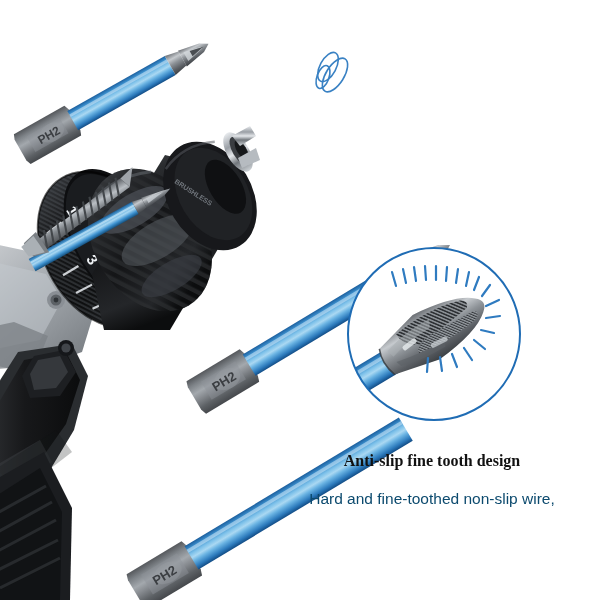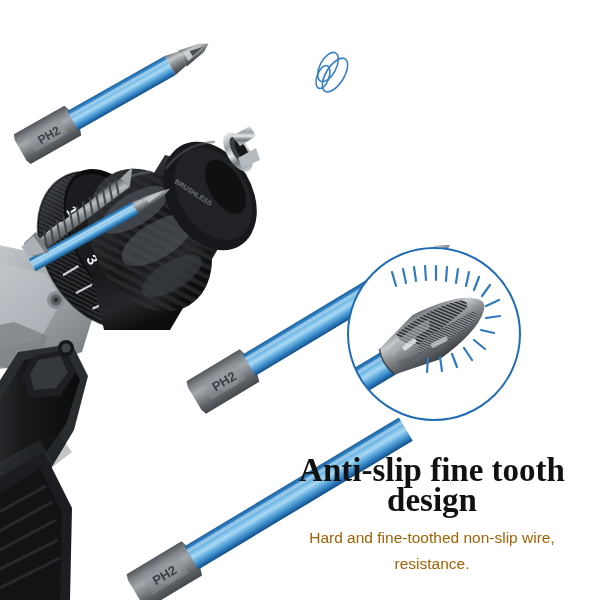--- a/index.html
+++ b/index.html
@@ -1,24 +1,24 @@
 <!DOCTYPE html>
 <html><head>
 <meta charset="utf-8">
 <style>
   html,body{margin:0;padding:0;}
   body{width:600px;height:600px;background:#ffffff;overflow:hidden;
        font-family:"Liberation Sans",sans-serif;}
   #stage{position:relative;width:600px;height:600px;background:#fff;}
   #art{position:absolute;left:0;top:0;width:600px;height:600px;}
   .txtblock{position:absolute;left:268px;top:446px;width:328px;text-align:center;}
-  .headline{font-family:"Liberation Serif",serif;font-weight:700;font-size:33px;
-            color:#111111;letter-spacing:0px;line-height:30px;margin:9px 0 10px 0;}
+  .headline{font-family:"Liberation Serif",serif;font-weight:700;font-size:16px;
+            color:#111111;letter-spacing:0px;line-height:30px;margin:0 0 10px 0;}
   .bodyline{font-family:"Liberation Sans",sans-serif;font-weight:400;font-size:15.5px;
-            color:#a16207;line-height:26px;margin:0;}
+            color:#0c4a6e;line-height:26px;margin:7px;}
 </style>
 </head>
 <body>
 
 <div id="stage">
 
   <svg id="art" viewBox="0 0 600 600">
     <defs>
 
       <linearGradient id="gBlue" x1="0" y1="0" x2="0" y2="1">
@@ -340,16 +340,15 @@
           <path d="M428,358 L427,372"></path>
         </g>
       </g>
       <circle cx="434" cy="334" r="86" fill="none" stroke="#1f6cb4" stroke-width="2"></circle>
     </g>
   </svg>
 
   <div class="txtblock">
     <p class="headline">Anti-slip fine tooth design</p>
     <p class="bodyline">Hard and fine-toothed non-slip wire,</p>
-    <p class="bodyline">resistance.</p>
   </div>
 
 </div>
 
 </body></html>

